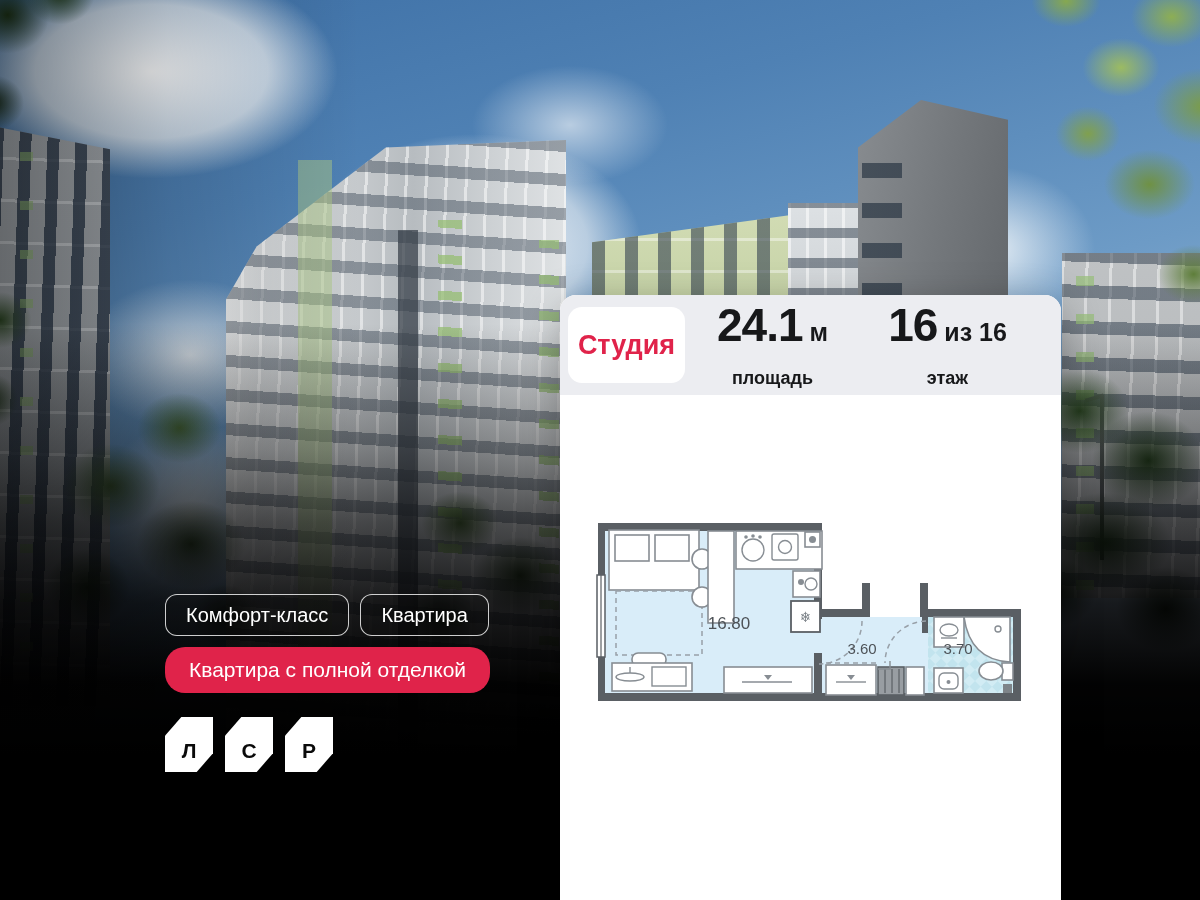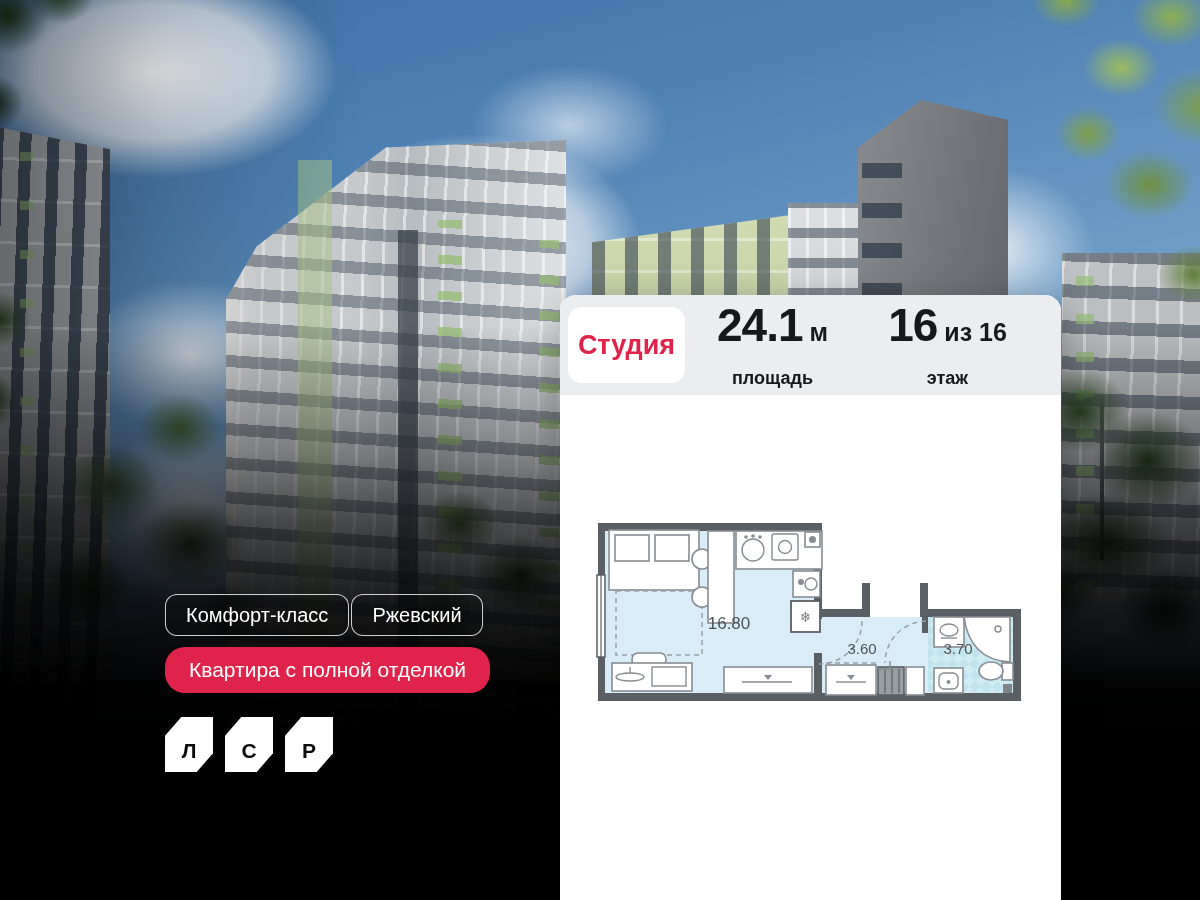--- a/index.html
+++ b/index.html
@@ -107,21 +107,21 @@
 
   .shade-bottom{inset:0;background:linear-gradient(180deg,
       rgba(0,0,0,0) 0%, rgba(0,0,0,0) 36%, rgba(5,5,6,.38) 50%,
       rgba(4,4,5,.66) 58%, rgba(2,2,3,.88) 67%, rgba(0,0,0,.985) 76%, #000 84%);}
   .shade-left{inset:0;background:linear-gradient(90deg,
       rgba(0,0,0,.38) 0%, rgba(0,0,0,.15) 14%, rgba(0,0,0,0) 30%);}
 
   
   .title{left:165px;top:448px;color:#fff;font-size:56px;line-height:62px;
       font-weight:800;letter-spacing:-.5px;margin:0;}
-  .tags{left:165px;top:594px;display:flex;gap:2px;}
+  .tags{left:165px;top:594px;display:flex;gap:11px;}
   .tag{height:42px;display:inline-flex;align-items:center;padding:0 20px;
       border:1.5px solid rgba(255,255,255,.8);border-radius:12px;
       background:rgba(12,12,14,.22);color:#fff;font-size:20px;font-weight:500;box-sizing:border-box;}
   .cta{left:165px;top:647px;height:46px;display:inline-flex;align-items:center;
       padding:0 24px;border-radius:20px;background:var(--accent,#e0234a);
       color:#fff;font-size:21px;font-weight:500;border:none;cursor:pointer;}
   .logo{left:165px;top:717px;display:flex;gap:12px;}
   .logo-tile{width:48px;height:55px;background:#fff;color:#0a0a0a;
       clip-path:polygon(34% 0,100% 0,100% 66%,66% 100%,0 100%,0 34%);
       display:flex;align-items:flex-end;justify-content:center;
@@ -190,21 +190,21 @@
   <div class="abs tree tr-mid"></div>
   <div class="abs tree tr-topright"></div>
   <div class="abs tree tr-right"></div>
 
   <div class="abs shade-bottom"></div>
   <div class="abs shade-left"></div>
 
 
   <div class="abs tags">
     <span class="tag">Комфорт-класс</span>
-    <span class="tag">Ржевский</span>
+    <span class="tag">Квартира</span>
   </div>
 
   <button class="abs cta">Квартира с полной отделкой</button>
 
   <div class="abs logo">
     <span class="logo-tile">Л</span>
     <span class="logo-tile">С</span>
     <span class="logo-tile">Р</span>
   </div>
 

